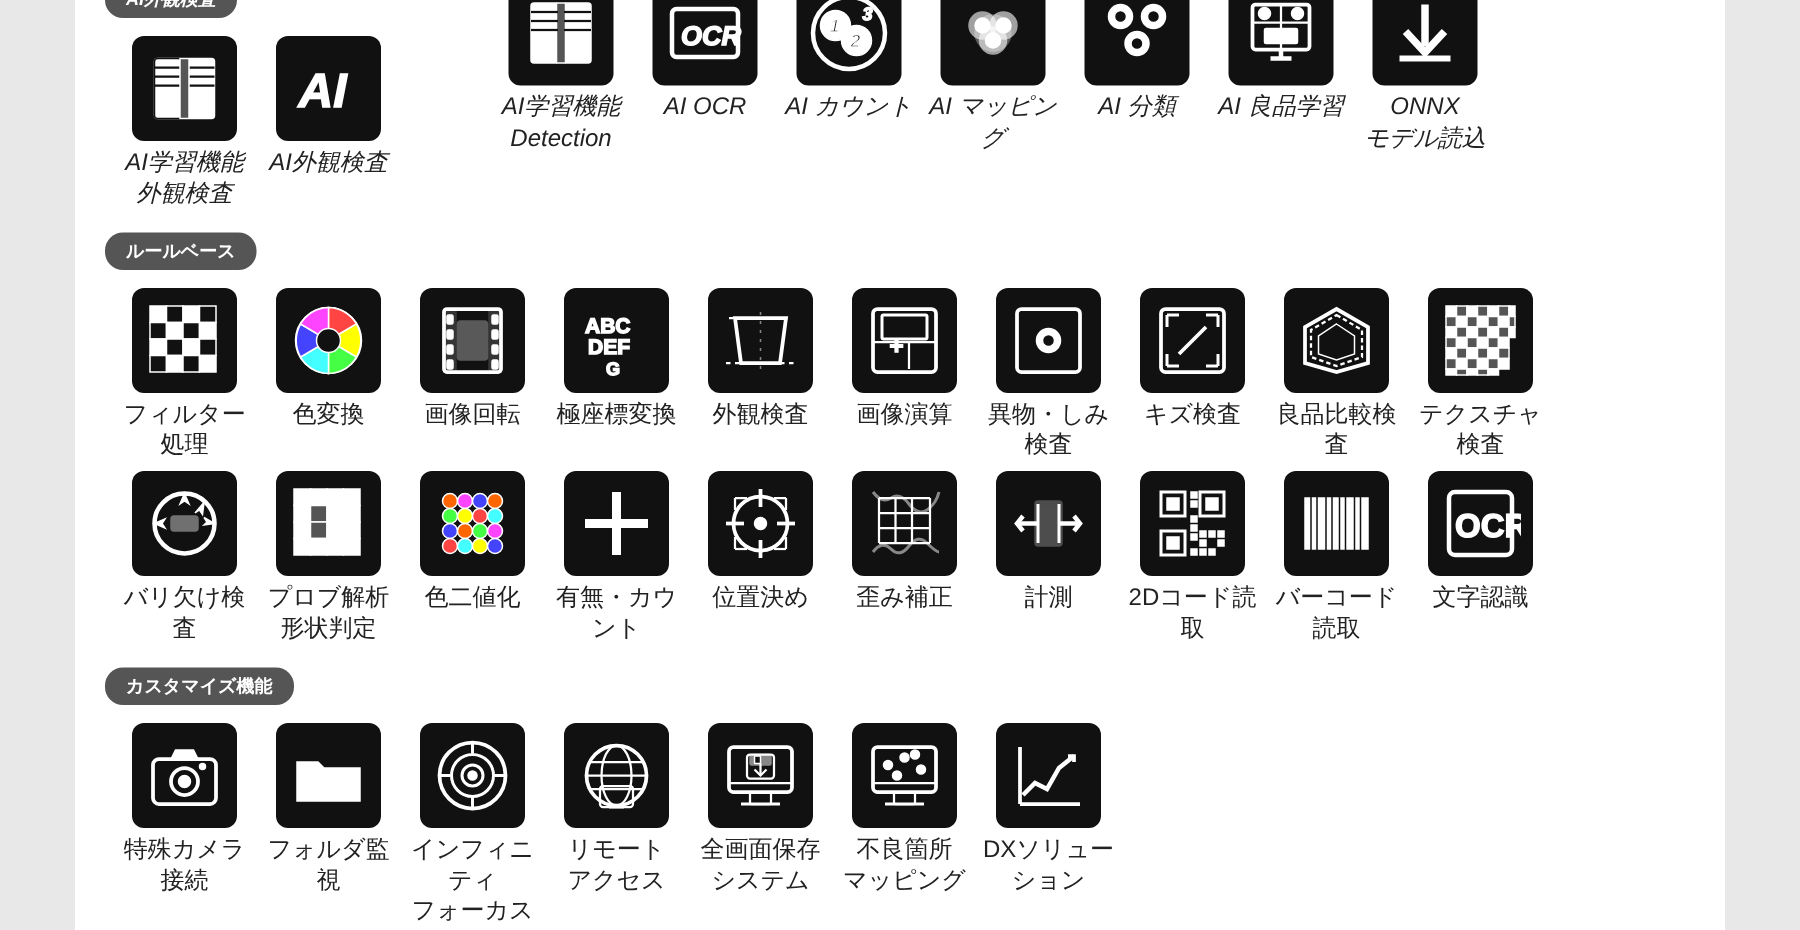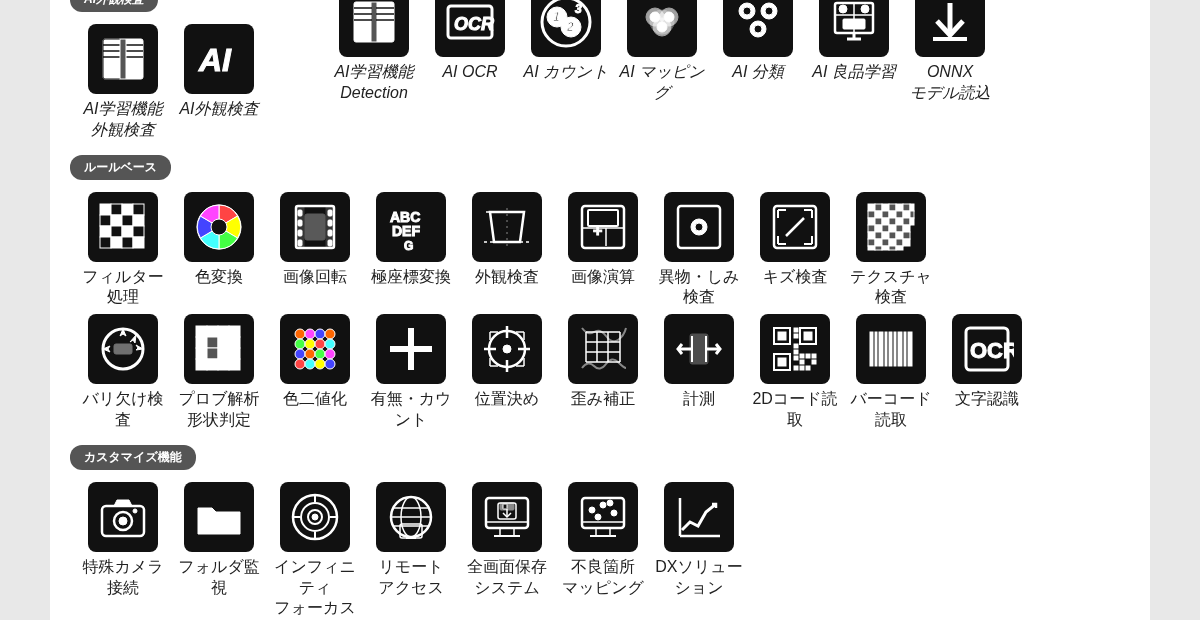--- a/index.html
+++ b/index.html
@@ -342,20 +342,30 @@
             <line x1="10" y1="36" x2="10" y2="44" stroke="white" stroke-width="2"></line>
             <line x1="10" y1="44" x2="18" y2="44" stroke="white" stroke-width="2"></line>
             <line x1="44" y1="36" x2="44" y2="44" stroke="white" stroke-width="2"></line>
             <line x1="36" y1="44" x2="44" y2="44" stroke="white" stroke-width="2"></line>
             <line x1="18" y1="36" x2="36" y2="18" stroke="white" stroke-width="2.5"></line>
           </svg>
         </div>
         <div class="icon-label">キズ検査</div>
       </div>
 
+      <div class="icon-item">
+        <div class="icon-box">
+          <svg width="54" height="54" viewBox="0 0 54 54">
+            <polygon points="27,6 48,18 48,42 27,48 6,42 6,18" fill="none" stroke="white" stroke-width="2.5"></polygon>
+            <polygon points="27,10 44,20 44,38 27,44 10,38 10,20" fill="none" stroke="white" stroke-width="1.5" stroke-dasharray="3,2"></polygon>
+            <polygon points="27,16 39,24 39,36 27,40 15,36 15,24" fill="none" stroke="white" stroke-width="1"></polygon>
+          </svg>
+        </div>
+        <div class="icon-label">良品比較検査</div>
+      </div>
 
       <div class="icon-item">
         <div class="icon-box">
           <svg width="54" height="54" viewBox="0 0 54 54">
 
             <rect x="4" y="4" width="7" height="7" fill="white"></rect>
             <rect x="11" y="4" width="7" height="7" fill="#555"></rect>
             <rect x="18" y="4" width="7" height="7" fill="white"></rect>
             <rect x="25" y="4" width="7" height="7" fill="#555"></rect>
             <rect x="32" y="4" width="7" height="7" fill="white"></rect>

